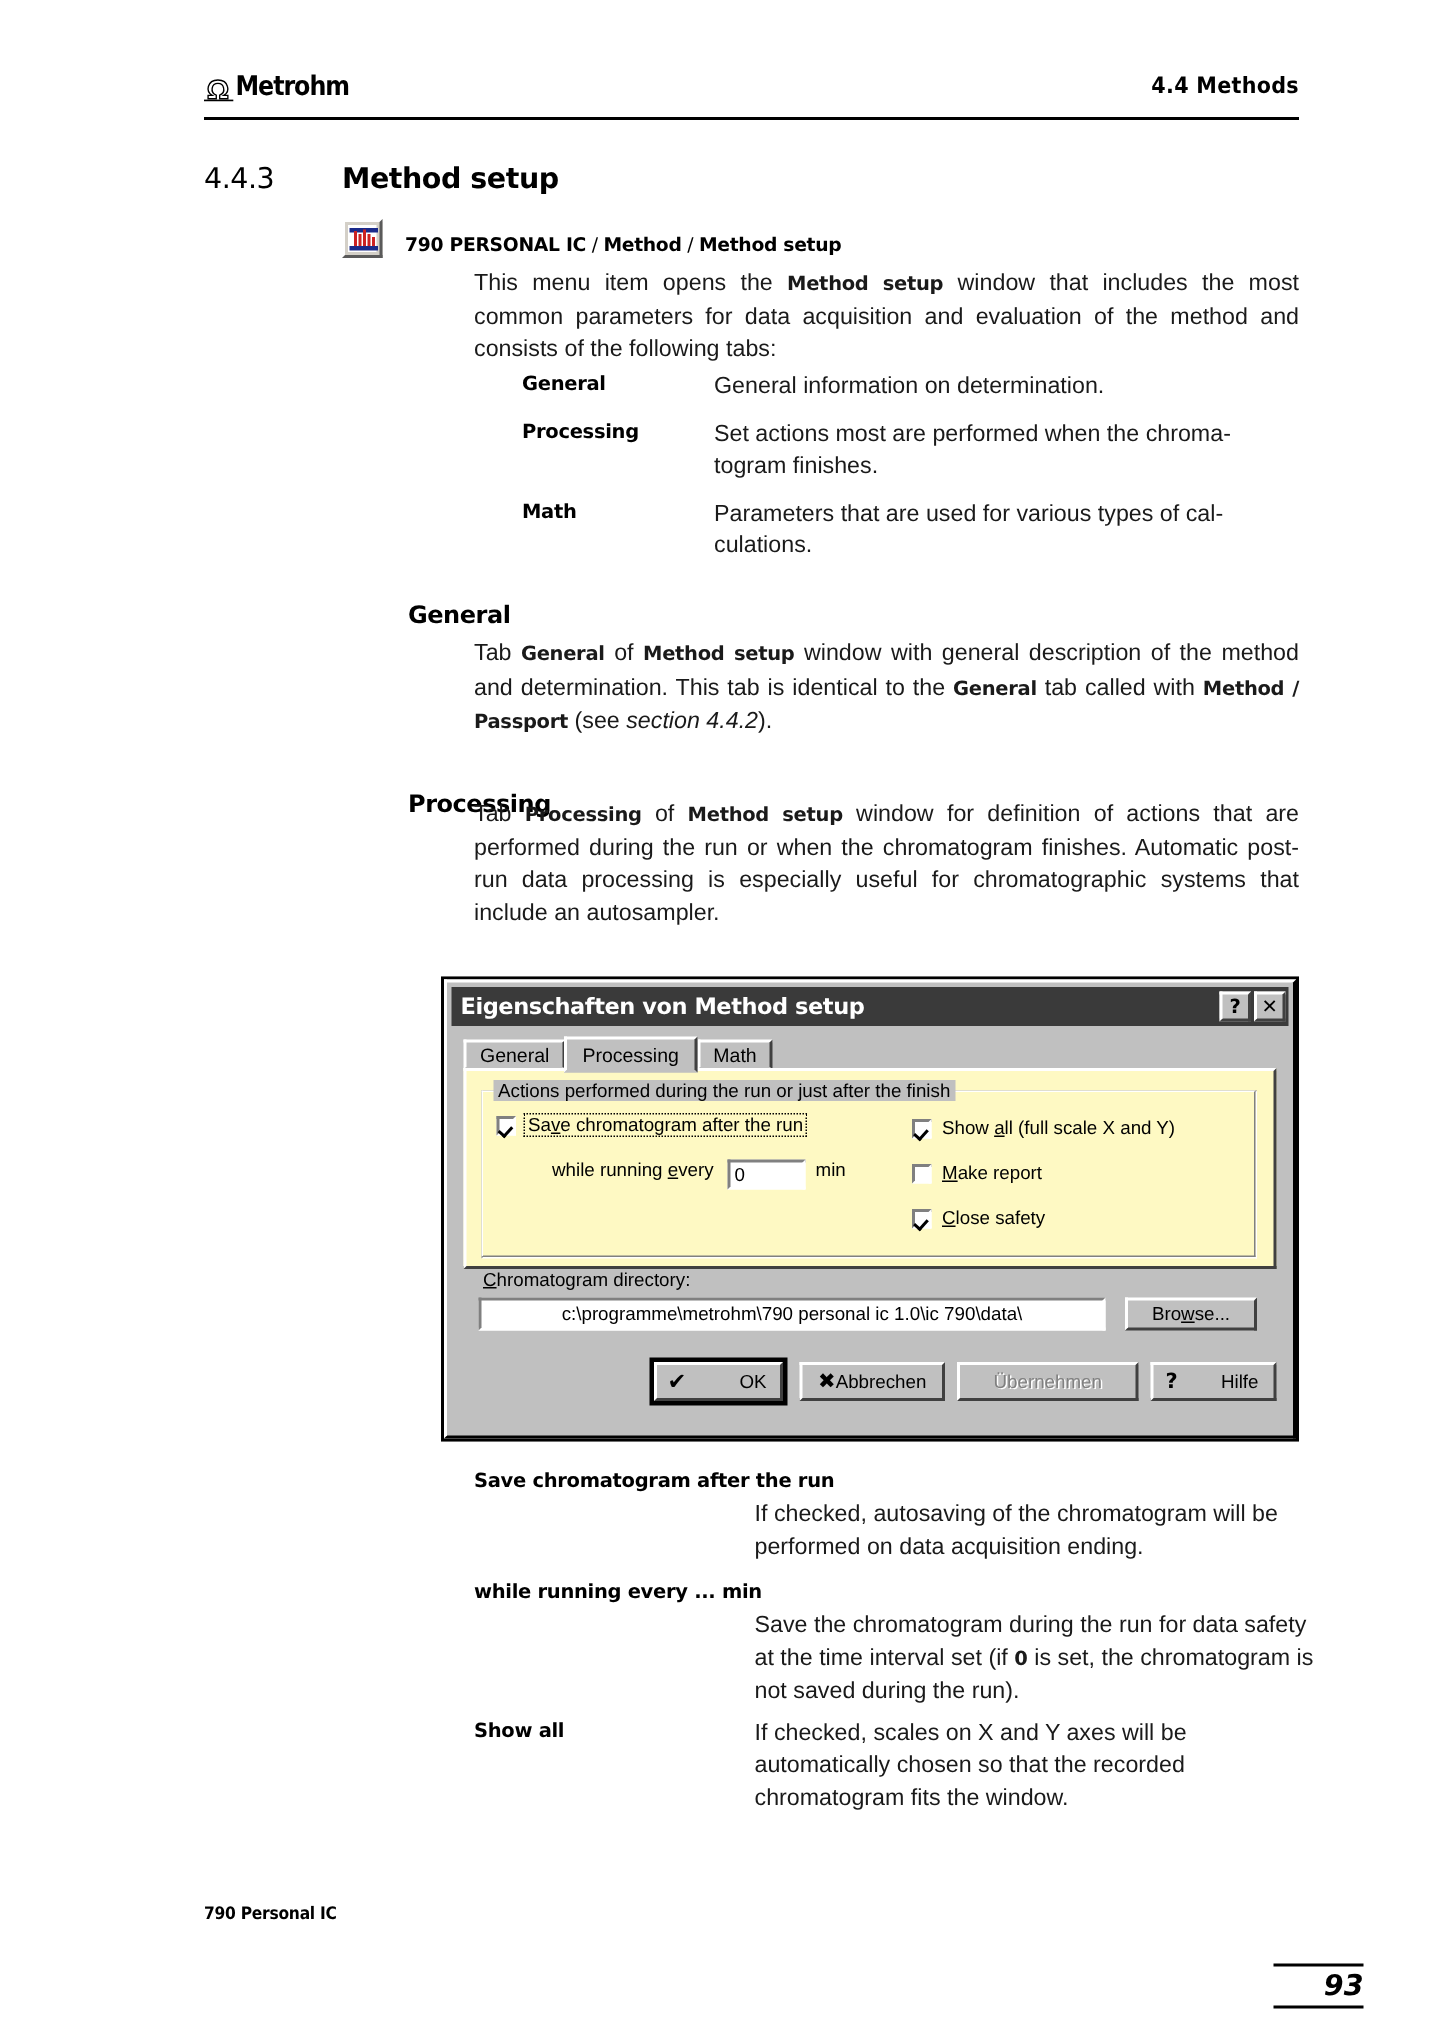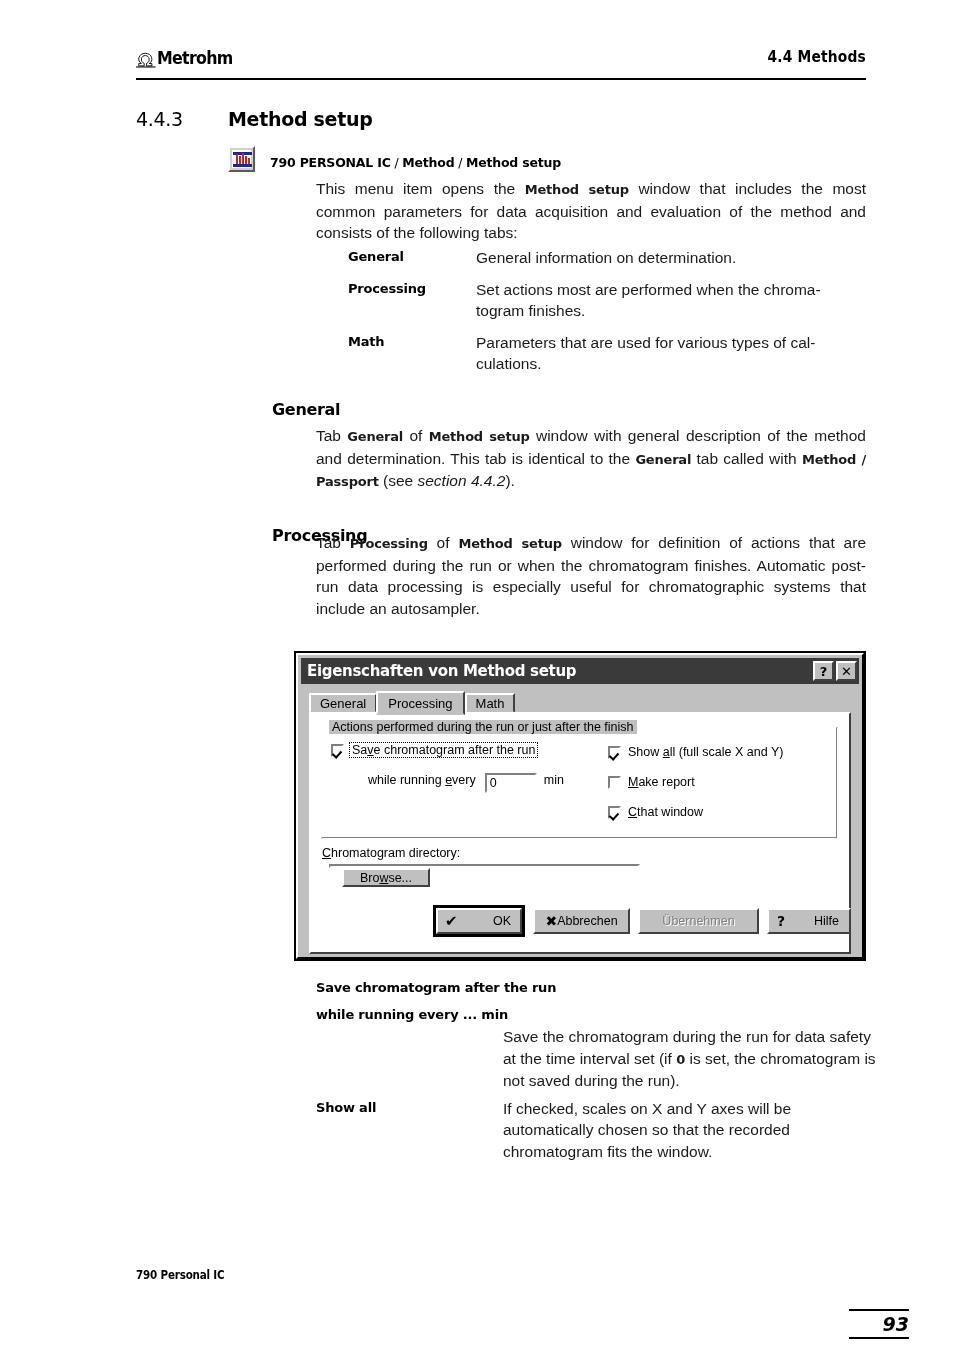--- a/index.html
+++ b/index.html
@@ -269,22 +269,22 @@
     z-index: 3;
     border-bottom-color: #c0c0c0;
     padding: 0 10px;
   }
 
   .tabpanel {
     position: absolute;
     left: 11px;
     top: 57px;
     right: 11px;
-    height: 242px;
-    background: #ffffff;
+    height: 134px;
+    background: #fef9c3;
     border: 2px solid;
     border-color: #ffffff #404040 #404040 #ffffff;
     box-sizing: border-box;
     padding-left: 14px;
   }
 
   
   .groupbox {
     position: absolute;
     left: 10px;
@@ -372,27 +372,26 @@
 
   
   .dir-label {
     position: absolute;
     left: 11px;
     top: 132px;
     font-size: 12.5px;
   }
   .dir-row {
     position: absolute;
-    left: 18px;
+    left: 8px;
     top: 150px;
     right: 11px;
     height: 23px;
     display: flex;
-    align-items: flex-start;
-    flex-direction: column;
+    align-items: center;
   }
   .dir-field {
     flex: 1;
     height: 22px;
     background: #ffffff;
     border: 2px solid;
     border-color: #808080 #ffffff #ffffff #808080;
     box-sizing: border-box;
     display: flex;
     align-items: center;
@@ -595,21 +594,21 @@
           <span class="chk-label"><span>Show </span><span class="u">a</span><span>ll (full scale X and Y)</span></span>
         </div>
 
         <div class="chk-row" style="left:286px; top:47px;">
           <span class="chkbox"></span>
           <span class="chk-label"><span></span><span class="u">M</span><span>ake report</span></span>
         </div>
 
         <div class="chk-row" style="left:286px; top:77px;">
           <span class="chkbox checked"></span>
-          <span class="chk-label"><span></span><span class="u">C</span><span>that window</span></span>
+          <span class="chk-label"><span></span><span class="u">C</span><span>lose safety</span></span>
         </div>
       </div>
 
       <div class="dir-label"><span></span><span class="u">C</span><span>hromatogram directory:</span></div>
 
       <div class="dir-row">
         <span class="dir-field">c:\programme\metrohm\790 personal ic 1.0\ic 790\data\</span>
         <span class="btn btn-browse">
             <span>Bro</span>
             <span class="u">w</span>
@@ -635,20 +634,21 @@
         <span>Hilfe</span>
       </div>
     </div>
 
   </div>
 </div>
 
 <div class="deftable terms-def">
   <div class="defrow" style="margin-bottom:12px;">
     <span class="defterm" style="position:static; display:block; margin-bottom:4px;">Save chromatogram after the run</span>
+    <div class="defdesc">If checked, autosaving of the chromatogram will be performed on data acquisition ending.</div>
   </div>
   <div class="defrow" style="margin-bottom:6px;">
     <span class="defterm" style="position:static; display:block; margin-bottom:4px;">while running every ... min</span>
     <div class="defdesc"><span>Save the chromatogram during the run for data safety at the time interval set (if </span><b style="font-family:'DejaVu Sans',sans-serif;font-size:13px;">0</b><span> is set, the chromatogram is not saved during the run).</span></div>
   </div>
   <div class="defrow">
     <span class="defterm">Show all</span>
     <div class="defdesc">If checked, scales on X and Y axes will be automatically chosen so that the recorded chromatogram fits the window.</div>
   </div>
 </div>

